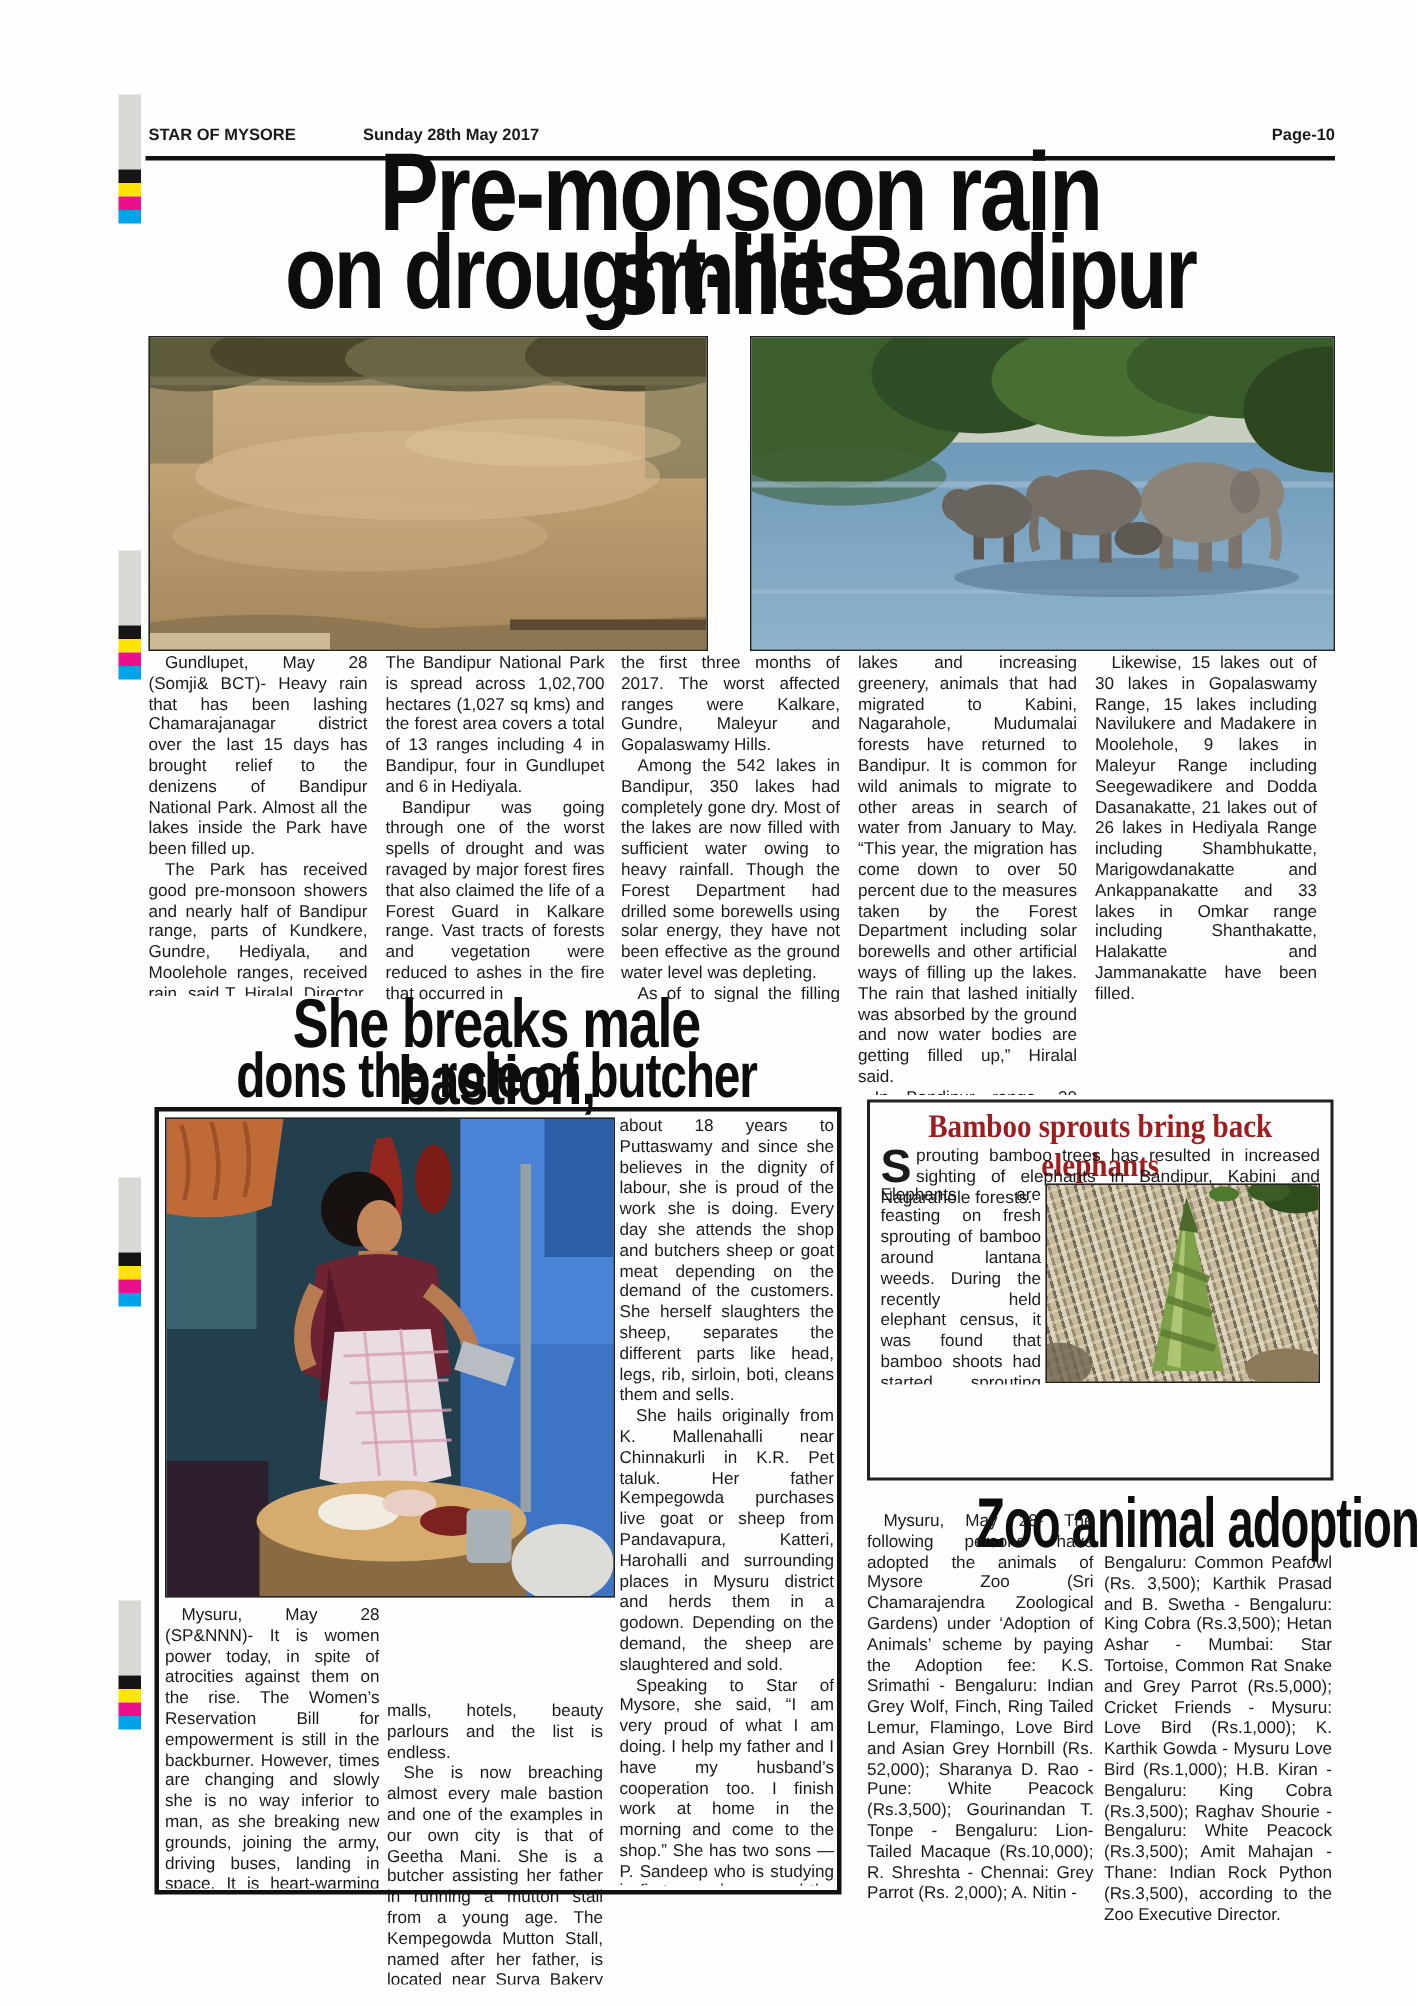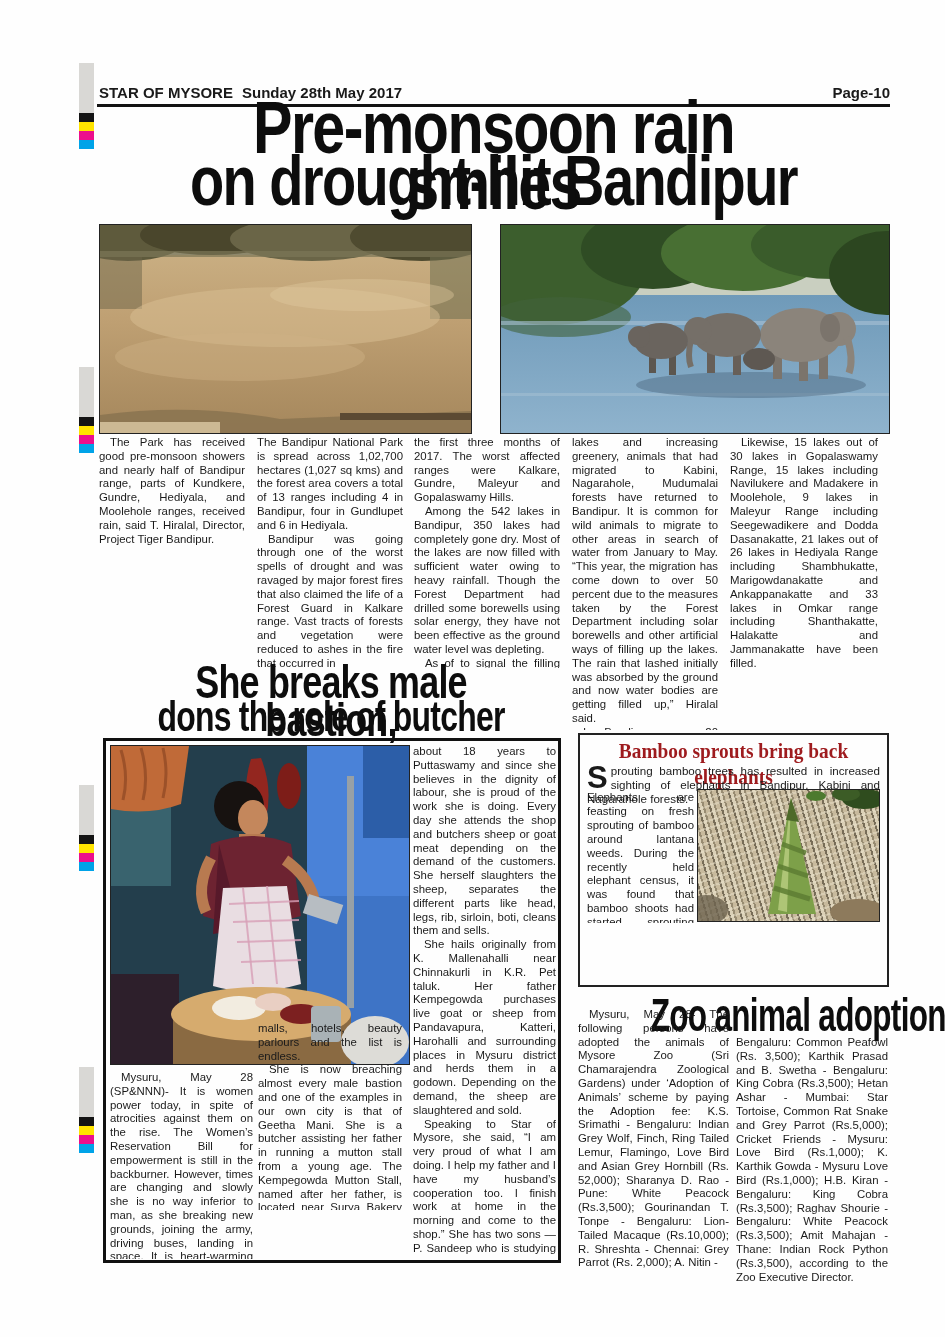--- a/index.html
+++ b/index.html
@@ -6,21 +6,21 @@
   .page{position:relative;width:945px;height:1337px;background:#fefefe;
         font-family:"Liberation Sans",sans-serif;color:#1a1a1a;overflow:hidden;}
 
   
   .regset{position:absolute;left:79px;width:15px;}
   .regset .bar{width:15px;height:50px;background:#d9d8d5;}
   .regset .sq{width:15px;height:9px;}
   .sq.k{background:#141414}.sq.y{background:#ffe400}.sq.m{background:#ec0f8c}.sq.c{background:#00a3e8}
 
   
-  .hdr{position:absolute;left:99px;top:84px;width:791px;height:18px;font-weight:bold;font-size:15px;}
+  .hdr{position:absolute;left:99px;top:84px;width:791px;height:18px;font-weight:bold;font-size:11px;}
   .hdr .mast{position:absolute;left:0;}
   .hdr .date{position:absolute;left:143px;}
   .hdr .pg{position:absolute;right:0;text-align:center;}
   .hdr-rule{position:absolute;left:97px;top:104px;width:793px;height:3px;background:#121212;}
 
   
   .mainhl{position:absolute;left:97px;top:100px;width:793px;text-align:center;color:#0d0d0d;}
   .mainhl .l{display:block;font-weight:bold;letter-spacing:-2px;line-height:56px;height:56px;
              font-size:74px;transform:scaleX(0.80);}
   .mainhl .l2{font-size:70px;height:50px;line-height:50px;}
@@ -44,21 +44,21 @@
   .c3{left:414px;top:436px;width:146px;height:232px;}
   .c4{left:572px;top:436px;width:146px;height:294px;}
   .c5{left:730px;top:436px;width:148px;height:294px;}
 
   
   .bhl{position:absolute;left:100px;top:663px;width:462px;text-align:center;color:#0d0d0d;}
   .bhl .l{display:block;font-weight:bold;letter-spacing:-1px;font-size:46px;line-height:38px;height:38px;transform:scaleX(0.78);}
   .bhl .l2{font-size:42px;line-height:32px;height:32px;transform:scaleX(0.76);}
   .bbox{position:absolute;left:103px;top:738px;width:452px;height:519px;border:3px solid #111;}
   .bc1{left:110px;top:1071px;width:143px;height:188px;}
-  .bc2{left:258px;top:1022px;width:144px;height:188px;}
+  .bc2{left:258px;top:1135px;width:144px;height:188px;}
   .bc3{left:413px;top:745px;width:143px;height:512px;}
 
   
   .bamboo{position:absolute;left:578px;top:733px;width:307px;height:250px;border:2px solid #222;background:#fefefe;}
   .bam-title{position:absolute;left:0;top:3px;width:100%;text-align:center;
       font-family:"Liberation Serif",serif;font-weight:bold;font-size:22px;color:#9e1b1e;
       transform:scaleX(0.88);}
   .bam-lead{position:absolute;left:7px;top:29px;width:293px;font-size:11.6px;line-height:13.8px;text-align:justify;}
   .bam-lead .dcap{float:left;font-size:31px;line-height:26px;font-weight:bold;margin:1px 3px 0 0;}
   .bam-left{position:absolute;left:7px;top:56px;width:107px;font-size:11.4px;line-height:13.9px;text-align:justify;overflow:hidden;height:132px;}
@@ -178,20 +178,21 @@
         <rect x="148" y="126" width="7" height="22" fill="#5c564f"></rect>
         <rect x="168" y="128" width="7" height="22" fill="#5c564f"></rect>
         <ellipse cx="160" cy="116" rx="27" ry="18" fill="#6a645e"></ellipse>
         <circle cx="138" cy="112" r="11" fill="#6a645e"></circle>
         <ellipse cx="258" cy="134" rx="16" ry="11" fill="#5e5852"></ellipse>
       </g>
     </svg>
   </div>
 
   <div class="col c1">
+    <p class="ind">Gundlupet, May 28 (Somji&amp; BCT)- Heavy rain that has been lashing Chamarajanagar district over the last 15 days has brought relief to the denizens of Bandipur National Park. Almost all the lakes inside the Park have been filled up.</p>
     <p class="ind">The Park has received good pre-monsoon showers and nearly half of Bandipur range, parts of Kundkere, Gundre, Hediyala, and Moolehole ranges, received rain, said T. Hiralal, Director, Project Tiger Bandipur.</p>
   </div>
   <div class="col c2">
     <p>The Bandipur National Park is spread across 1,02,700 hectares (1,027 sq kms) and the forest area covers a total of 13 ranges including 4 in Bandipur, four in Gundlupet and 6 in Hediyala.</p>
     <p class="ind">Bandipur was going through one of the worst spells of drought and was ravaged by major forest fires that also claimed the life of a Forest Guard in Kalkare range. Vast tracts of forests and vegetation were reduced to ashes in the fire that occurred in</p>
   </div>
   <div class="col c3">
     <p>the first three months of 2017. The worst affected ranges were Kalkare, Gundre, Maleyur and Gopalaswamy Hills.</p>
     <p class="ind">Among the 542 lakes in Bandipur, 350 lakes had completely gone dry. Most of the lakes are now filled with sufficient water owing to heavy rainfall. Though the Forest Department had drilled some borewells using solar energy, they have not been effective as the ground water level was depleting.</p>
     <p class="ind">As of to signal the filling up of</p>

